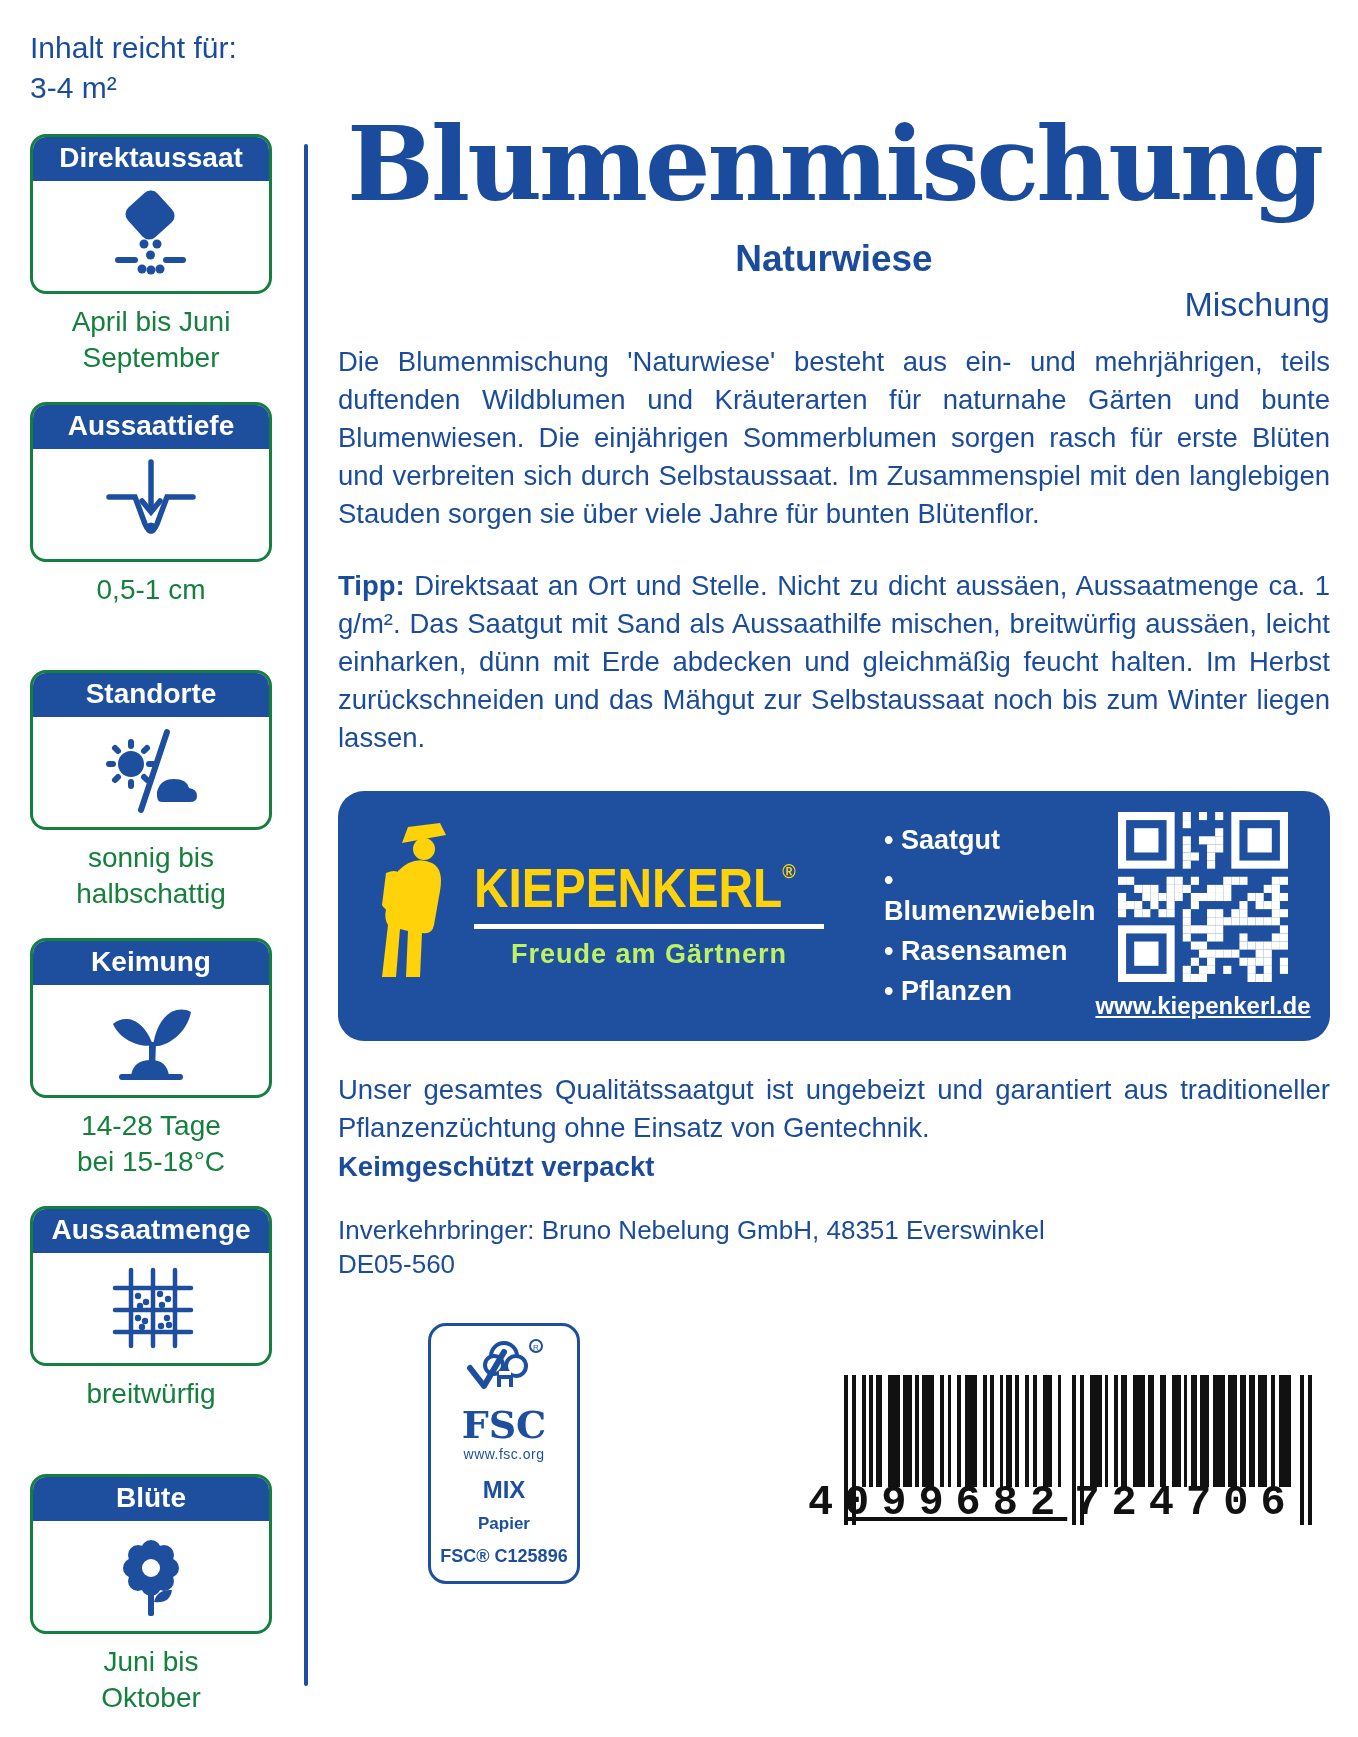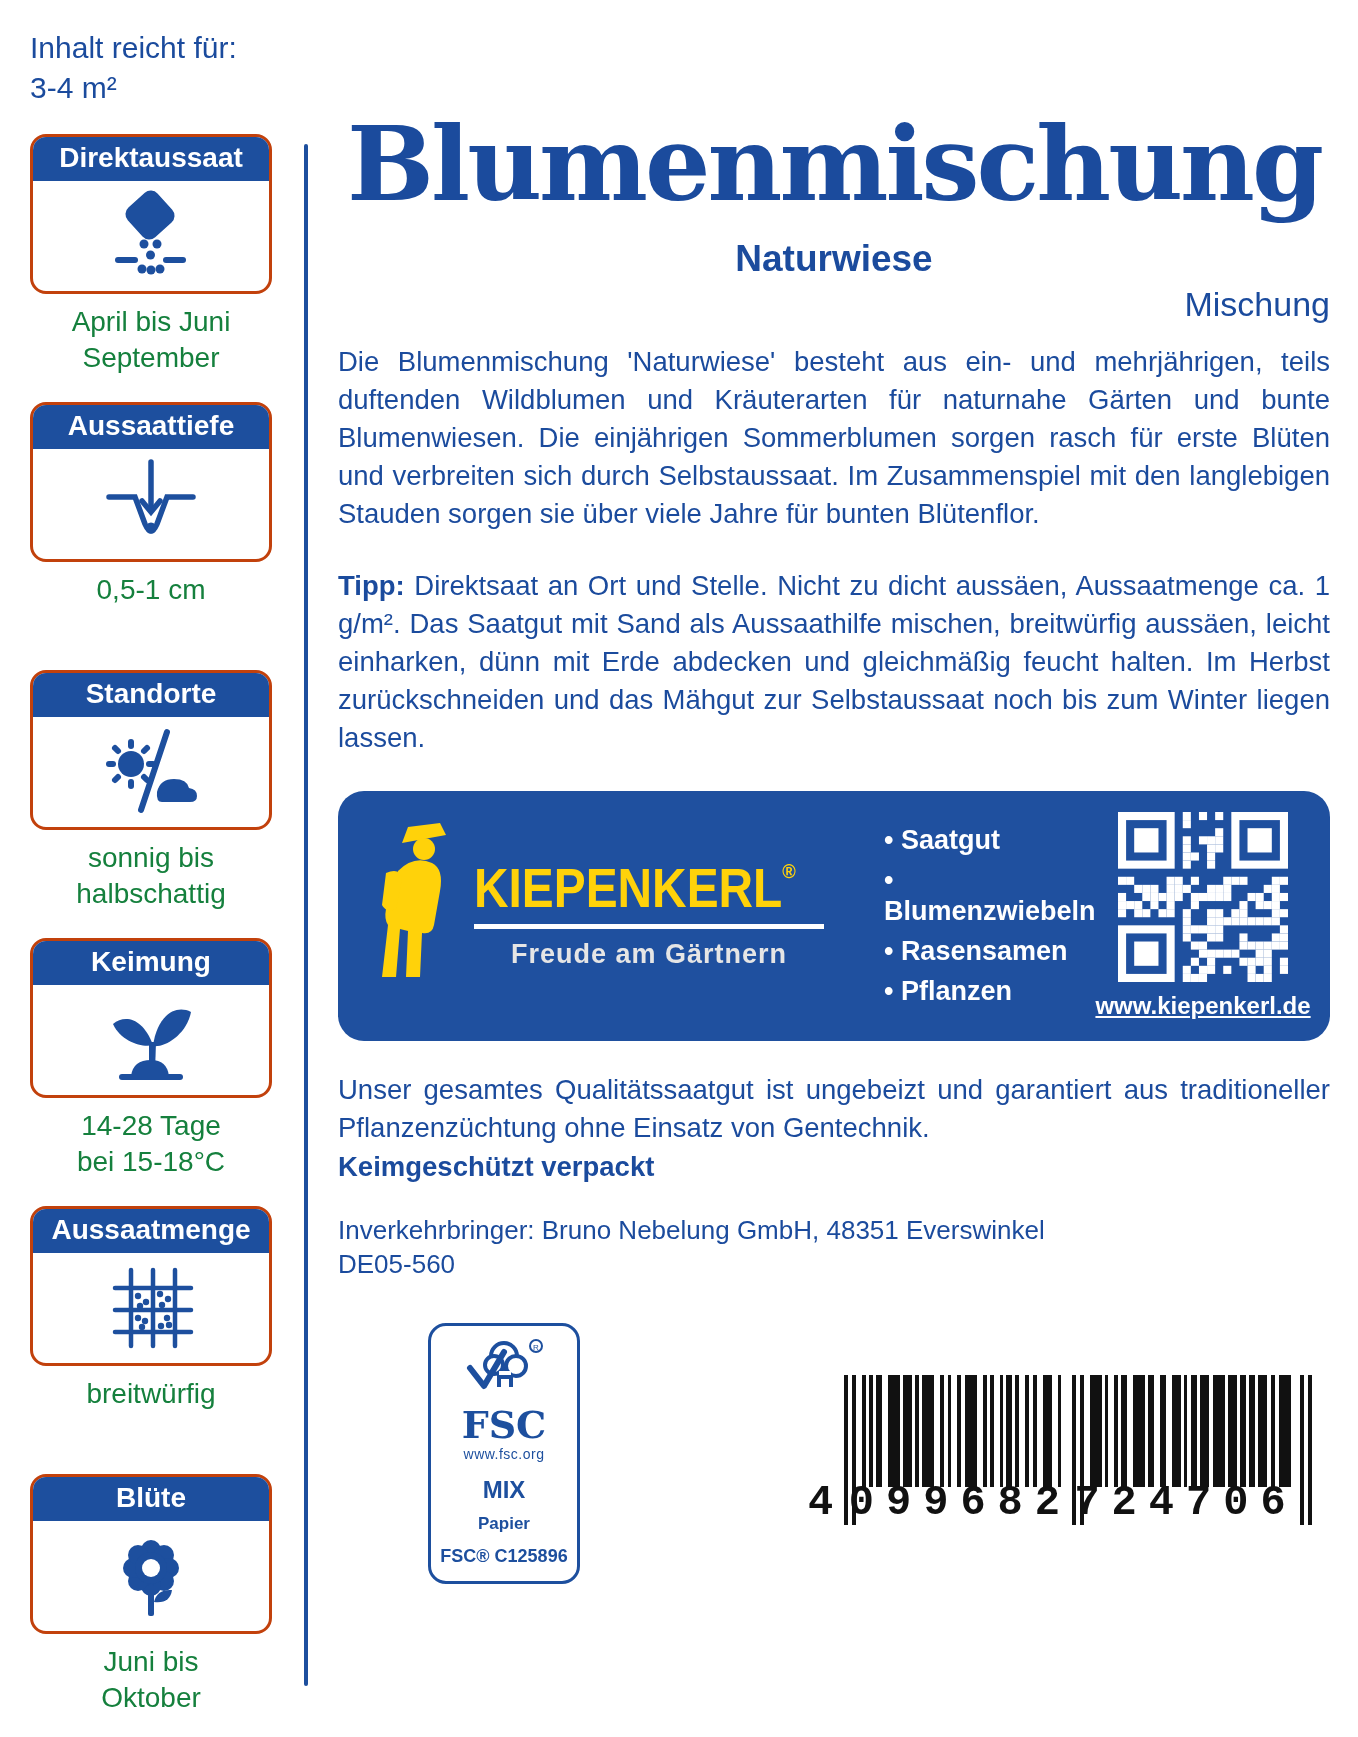--- a/index.html
+++ b/index.html
@@ -7,62 +7,62 @@
     width:1358px;height:1737px;background:#ffffff;overflow:hidden;
     font-family:"Liberation Sans",sans-serif;
     -webkit-font-smoothing:antialiased;
   }
   .page{position:relative;width:1358px;height:1737px;display:flex;padding:28px 28px 1px 30px;box-sizing:border-box;}
   
   .sidebar{width:242px;flex:0 0 242px;color:#1b4b9d;}
   .content-for{font-size:30px;line-height:40px;color:#1b4b9d;}
   .sd-item{margin-top:26px;}
   .sd-item:first-of-type{margin-top:28px;}
-  .sd-box{border:3px solid #c2410c;border-radius:16px;overflow:hidden;background:#fff;}
+  .sd-box{border:3px solid #15803d;border-radius:16px;overflow:hidden;background:#fff;}
   .sd-head{background:#1d4f9e;color:#fff;font-weight:bold;font-size:28px;text-align:center;padding:5px 0 7px;}
   .sd-icon{height:110px;display:flex;align-items:center;justify-content:center;}
   .sd-cap{font-size:28px;line-height:36px;text-align:center;margin-top:10px;min-height:72px;color:#15803d;white-space:pre-line;}
   
   .divider{width:4px;background:#1d4f9e;margin:116px 30px 50px 32px;border-radius:2px;}
   
   .main{flex:1;color:#1b4b9d;padding-top:82px;min-width:0;}
   .title{font-family:"DejaVu Serif","Liberation Serif",serif;font-weight:bold;font-size:103px;line-height:1.05;text-align:center;letter-spacing:-3px;color:#1b4b9d;margin:0 0 18px 0;}
   .subtitle{font-size:37px;font-weight:bold;text-align:center;line-height:1.25;}
   .subtitle2{font-size:34px;text-align:right;line-height:1.3;margin-bottom:16px;}
   .para{font-size:27.5px;line-height:38px;text-align:justify;margin:0 0 34px 0;}
   .bold{font-weight:bold;}
   
   .brandbox{background:#1f509f;border-radius:26px;height:250px;display:flex;align-items:center;padding:16px 30px;box-sizing:border-box;color:#fff;margin-bottom:30px;}
   .logo-col{display:flex;align-items:center;flex:0 0 auto;}
   .logo-text{margin-left:10px;}
   .logo-word{font-size:52px;font-weight:bold;color:#ffd20a;letter-spacing:0px;line-height:1;white-space:nowrap;transform:scale(.92,1.05);transform-origin:left center;}
   .logo-word sup{font-size:20px;vertical-align:28px;}
   .logo-rule{height:5px;background:#fff;margin:10px 0 10px 0;}
-  .logo-tag{font-size:27px;font-weight:bold;color:#e5e5e5;text-align:center;letter-spacing:1px;}
+  .logo-tag{font-size:27px;font-weight:bold;color:#bef264;text-align:center;letter-spacing:1px;}
   .products{flex:1;padding-left:60px;font-size:27px;font-weight:bold;}
   .products .prow{margin:9px 0;}
   .qr-col{flex:0 0 185px;text-align:right;text-decoration:underline;}
   .qr-col svg{display:block;margin:0 auto;}
   .website{font-size:24px;font-weight:bold;margin-top:10px;white-space:nowrap;}
   
   .quality{font-size:27.5px;line-height:38px;text-align:justify;margin:0;}
   .quality-bold{font-size:27.5px;line-height:40px;font-weight:bold;}
   .distrib{font-size:26px;line-height:34px;margin-top:26px;}
   
   .bottomrow{display:flex;align-items:flex-start;margin-top:42px;}
   .fsc-box{margin-left:90px;width:134px;border:3px solid #1d4f9e;border-radius:18px;padding:12px 6px 14px;text-align:center;color:#1d4f9e;position:relative;}
   .fsc-name{font-family:"DejaVu Serif","Liberation Serif",serif;font-weight:bold;font-size:38px;line-height:1;margin-top:2px;}
   .fsc-url{font-size:14px;letter-spacing:.5px;margin-top:2px;}
   .fsc-mix{font-size:24px;font-weight:bold;margin-top:14px;}
   .fsc-paper{font-size:17px;font-weight:bold;margin-top:10px;}
   .fsc-lic{font-size:18px;font-weight:bold;margin-top:12px;white-space:nowrap;}
   .barcode{margin-left:auto;margin-right:16px;margin-top:52px;position:relative;width:492px;}
   .bc-nums{position:absolute;left:-14px;top:104px;width:100%;display:flex;font-family:"Liberation Mono","DejaVu Sans Mono",monospace;font-weight:bold;font-size:42px;color:#111;}
   .bc-lead{width:36px;}
-  .bc-g1{flex:1;text-align:right;letter-spacing:12px;}
+  .bc-g1{flex:1;text-align:left;letter-spacing:12px;text-decoration:underline;}
   .bc-g2{flex:1;text-align:center;letter-spacing:12px;}
 </style>
 </head>
 <body>
 
 <div class="page">
 
   <div class="sidebar">
     <div class="content-for">Inhalt reicht für:</div>
     <div class="content-for">3-4 m²</div>

